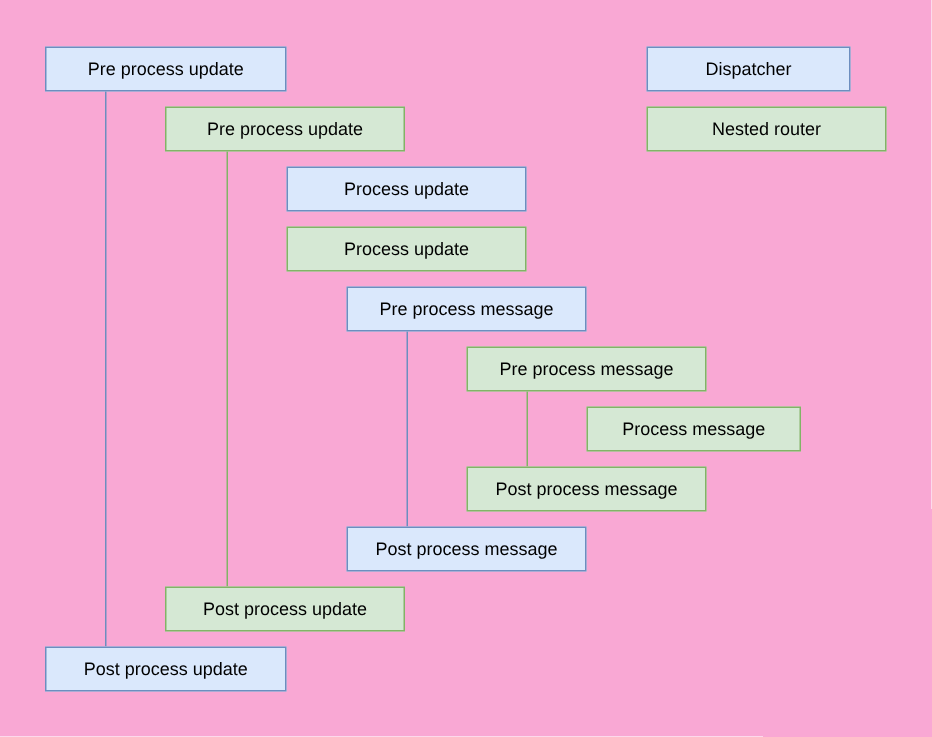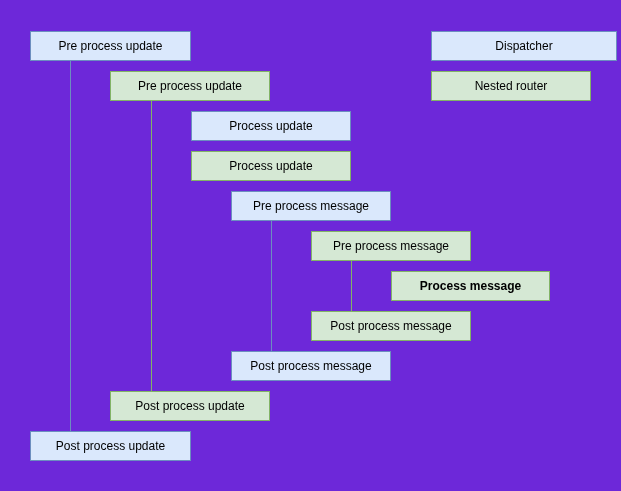--- a/index.html
+++ b/index.html
@@ -50,37 +50,37 @@
   .edge.dispatcher {
     background: #6c8ebf;
   }
   .edge.router {
     background: #82b366;
   }
 </style>
 </head>
 <body>
 
-<div id="canvas" style="width: 621px; height: 491px; background: #6d28d9;">
+<div id="canvas" style="width: 621px; height: 491px; background: #f9a8d4;">
   <div id="edges">
       <div class="edge dispatcher" style="left: 70px; top: 60px; height: 371px;"></div>
       <div class="edge router" style="left: 151px; top: 100px; height: 291px;"></div>
       <div class="edge dispatcher" style="left: 271px; top: 220px; height: 131px;"></div>
       <div class="edge router" style="left: 351px; top: 260px; height: 51px;"></div>
     </div>
   <div id="nodes">
       <div class="node dispatcher" style="left: 30px; top: 31px; width: 161px; height: 30px;">Pre process update</div>
       <div class="node router" style="left: 110px; top: 71px; width: 160px; height: 30px;">Pre process update</div>
       <div class="node dispatcher" style="left: 191px; top: 111px; width: 160px; height: 30px;">Process update</div>
       <div class="node router" style="left: 191px; top: 151px; width: 160px; height: 30px;">Process update</div>
       <div class="node dispatcher" style="left: 231px; top: 191px; width: 160px; height: 30px;">Pre process message</div>
       <div class="node router" style="left: 311px; top: 231px; width: 160px; height: 30px;">Pre process message</div>
-      <div class="node router" style="left: 391px; top: 271px; width: 159px; height: 30px; font-weight: bold;">Process message</div>
+      <div class="node router" style="left: 391px; top: 271px; width: 143px; height: 30px;">Process message</div>
       <div class="node router" style="left: 311px; top: 311px; width: 160px; height: 30px;">Post process message</div>
       <div class="node dispatcher" style="left: 231px; top: 351px; width: 160px; height: 30px;">Post process message</div>
       <div class="node router" style="left: 110px; top: 391px; width: 160px; height: 30px;">Post process update</div>
       <div class="node dispatcher" style="left: 30px; top: 431px; width: 161px; height: 30px;">Post process update</div>
     </div>
   <div id="legend">
-      <div class="node dispatcher" style="left: 431px; top: 31px; width: 186px; height: 30px;">Dispatcher</div>
+      <div class="node dispatcher" style="left: 431px; top: 31px; width: 136px; height: 30px;">Dispatcher</div>
       <div class="node router" style="left: 431px; top: 71px; width: 160px; height: 30px; text-align: right;">Nested router</div>
     </div>
 </div>
 
 </body></html>

